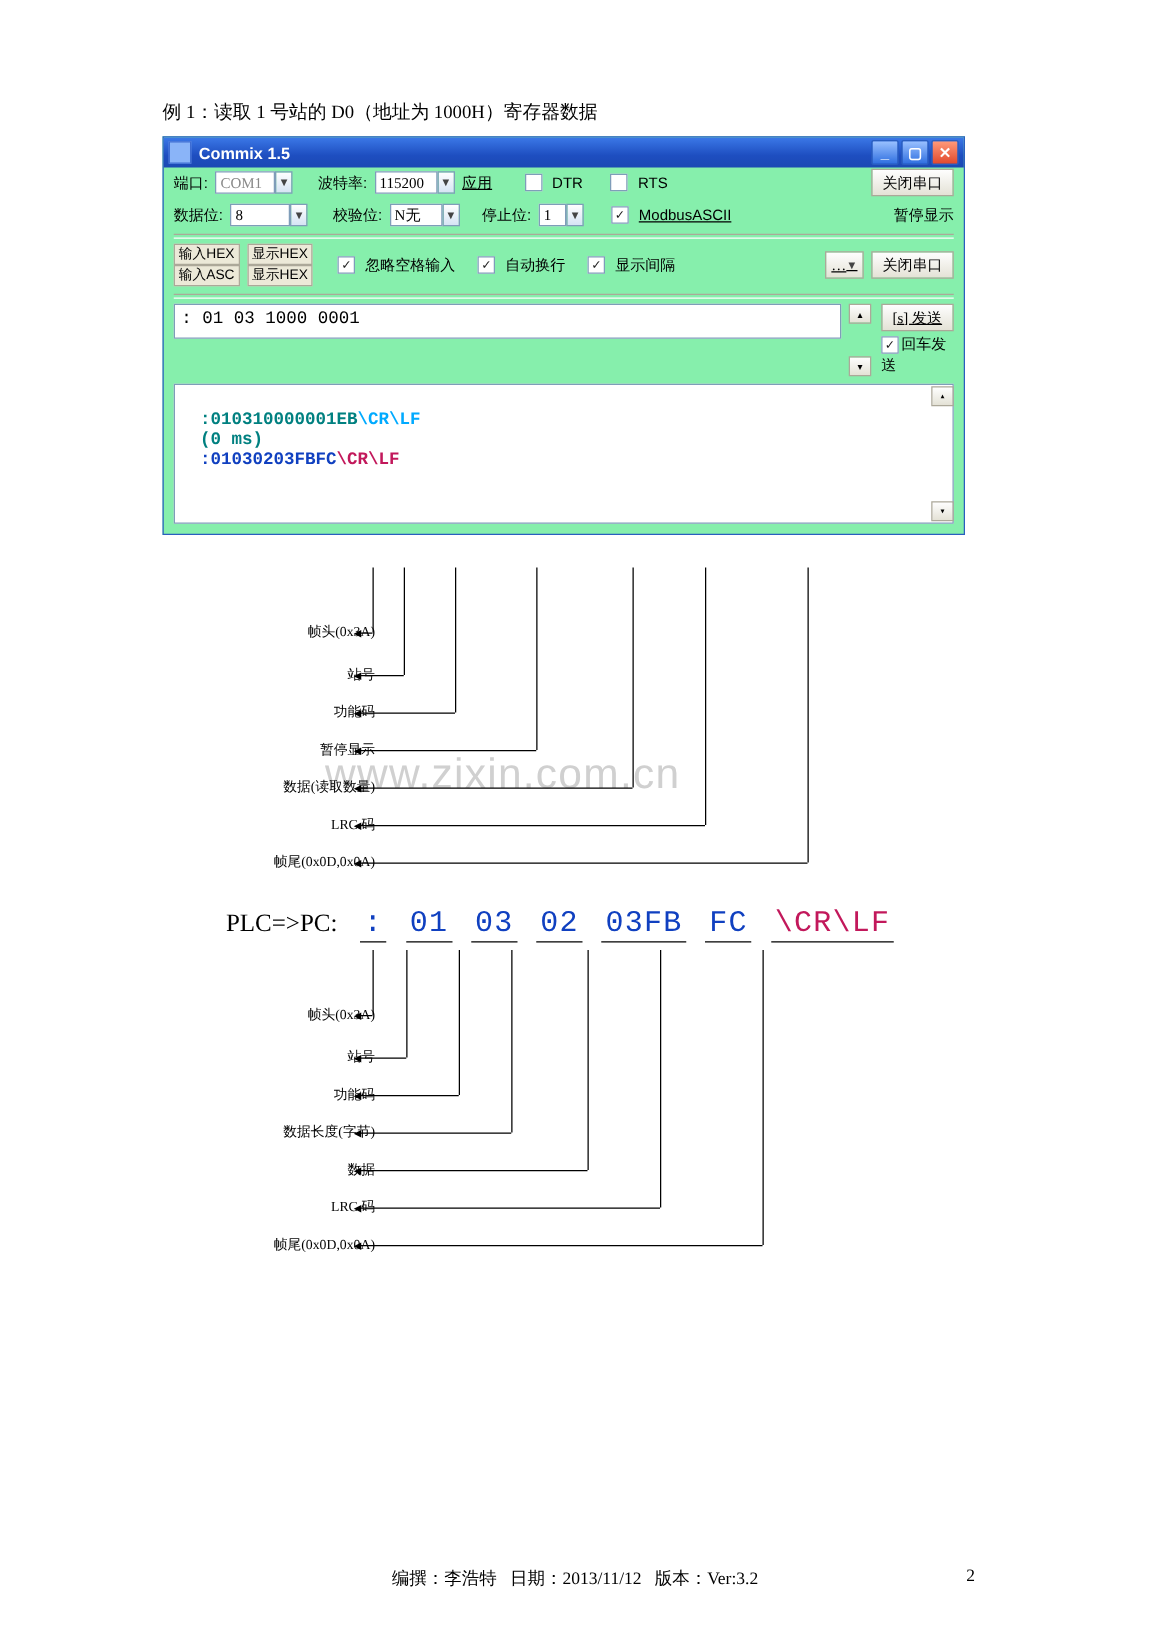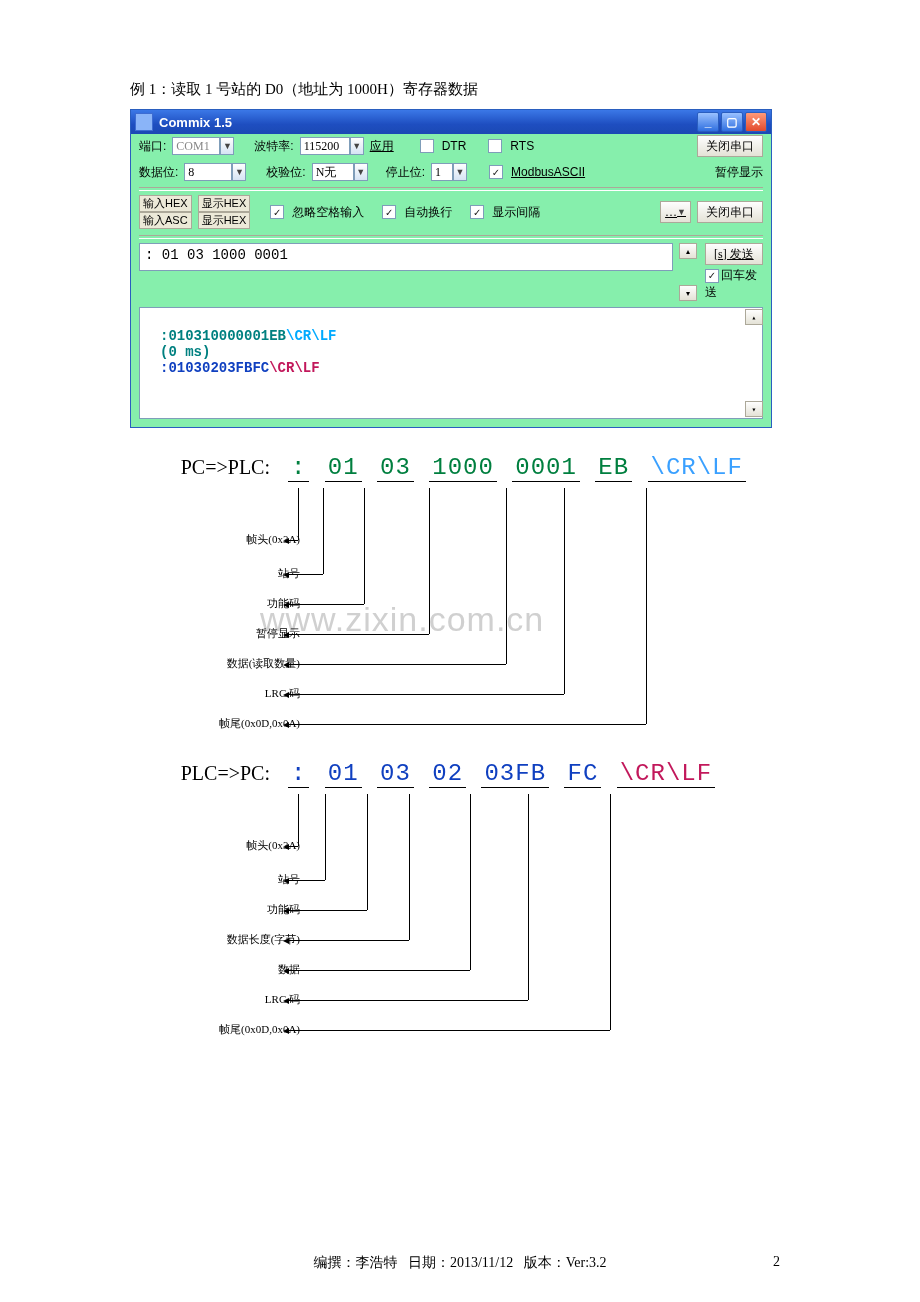--- a/index.html
+++ b/index.html
@@ -168,32 +168,20 @@
       <div class="ms">(0 ms)</div>
       <div><span style="color:#1040c0;font-weight:bold">:01030203FBFC</span><span class="mag" style="font-weight:bold">\CR\LF</span></div>
       <div class="scroll">
           <div class="sbtn">▴</div>
           <div class="sbtn">▾</div>
         </div>
     </div>
   </div>
 
   <div class="diagram">
-    <div class="dhead">
-      <span class="dir">PC=&gt;PLC:</span>
-      <span class="frame">
-        <span class="seg ul green" id="rq0">:</span>
-        <span class="seg ul green" id="rq1">01</span>
-        <span class="seg ul green" id="rq2">03</span>
-        <span class="seg ul green" id="rq3">1000</span>
-        <span class="seg ul green" id="rq4">0001</span>
-        <span class="seg ul green" id="rq5">EB</span>
-        <span class="seg ul" style="color:#3aa0ff" id="rq6">\CR\LF</span>
-      </span>
-    </div>
     <div class="anno" id="anno-req">
 
       <div class="albl" style="right:490px;top:44px">帧头(0x3A)</div>
       <div class="albl" style="right:490px;top:78px">站号</div>
       <div class="albl" style="right:490px;top:108px">功能码</div>
       <div class="albl" style="right:490px;top:138px">暂停显示</div>
       <div class="albl" style="right:490px;top:168px">数据(读取数量)</div>
       <div class="albl" style="right:490px;top:198px">LRC 码</div>
       <div class="albl" style="right:490px;top:228px">帧尾(0x0D,0x0A)</div>
 

